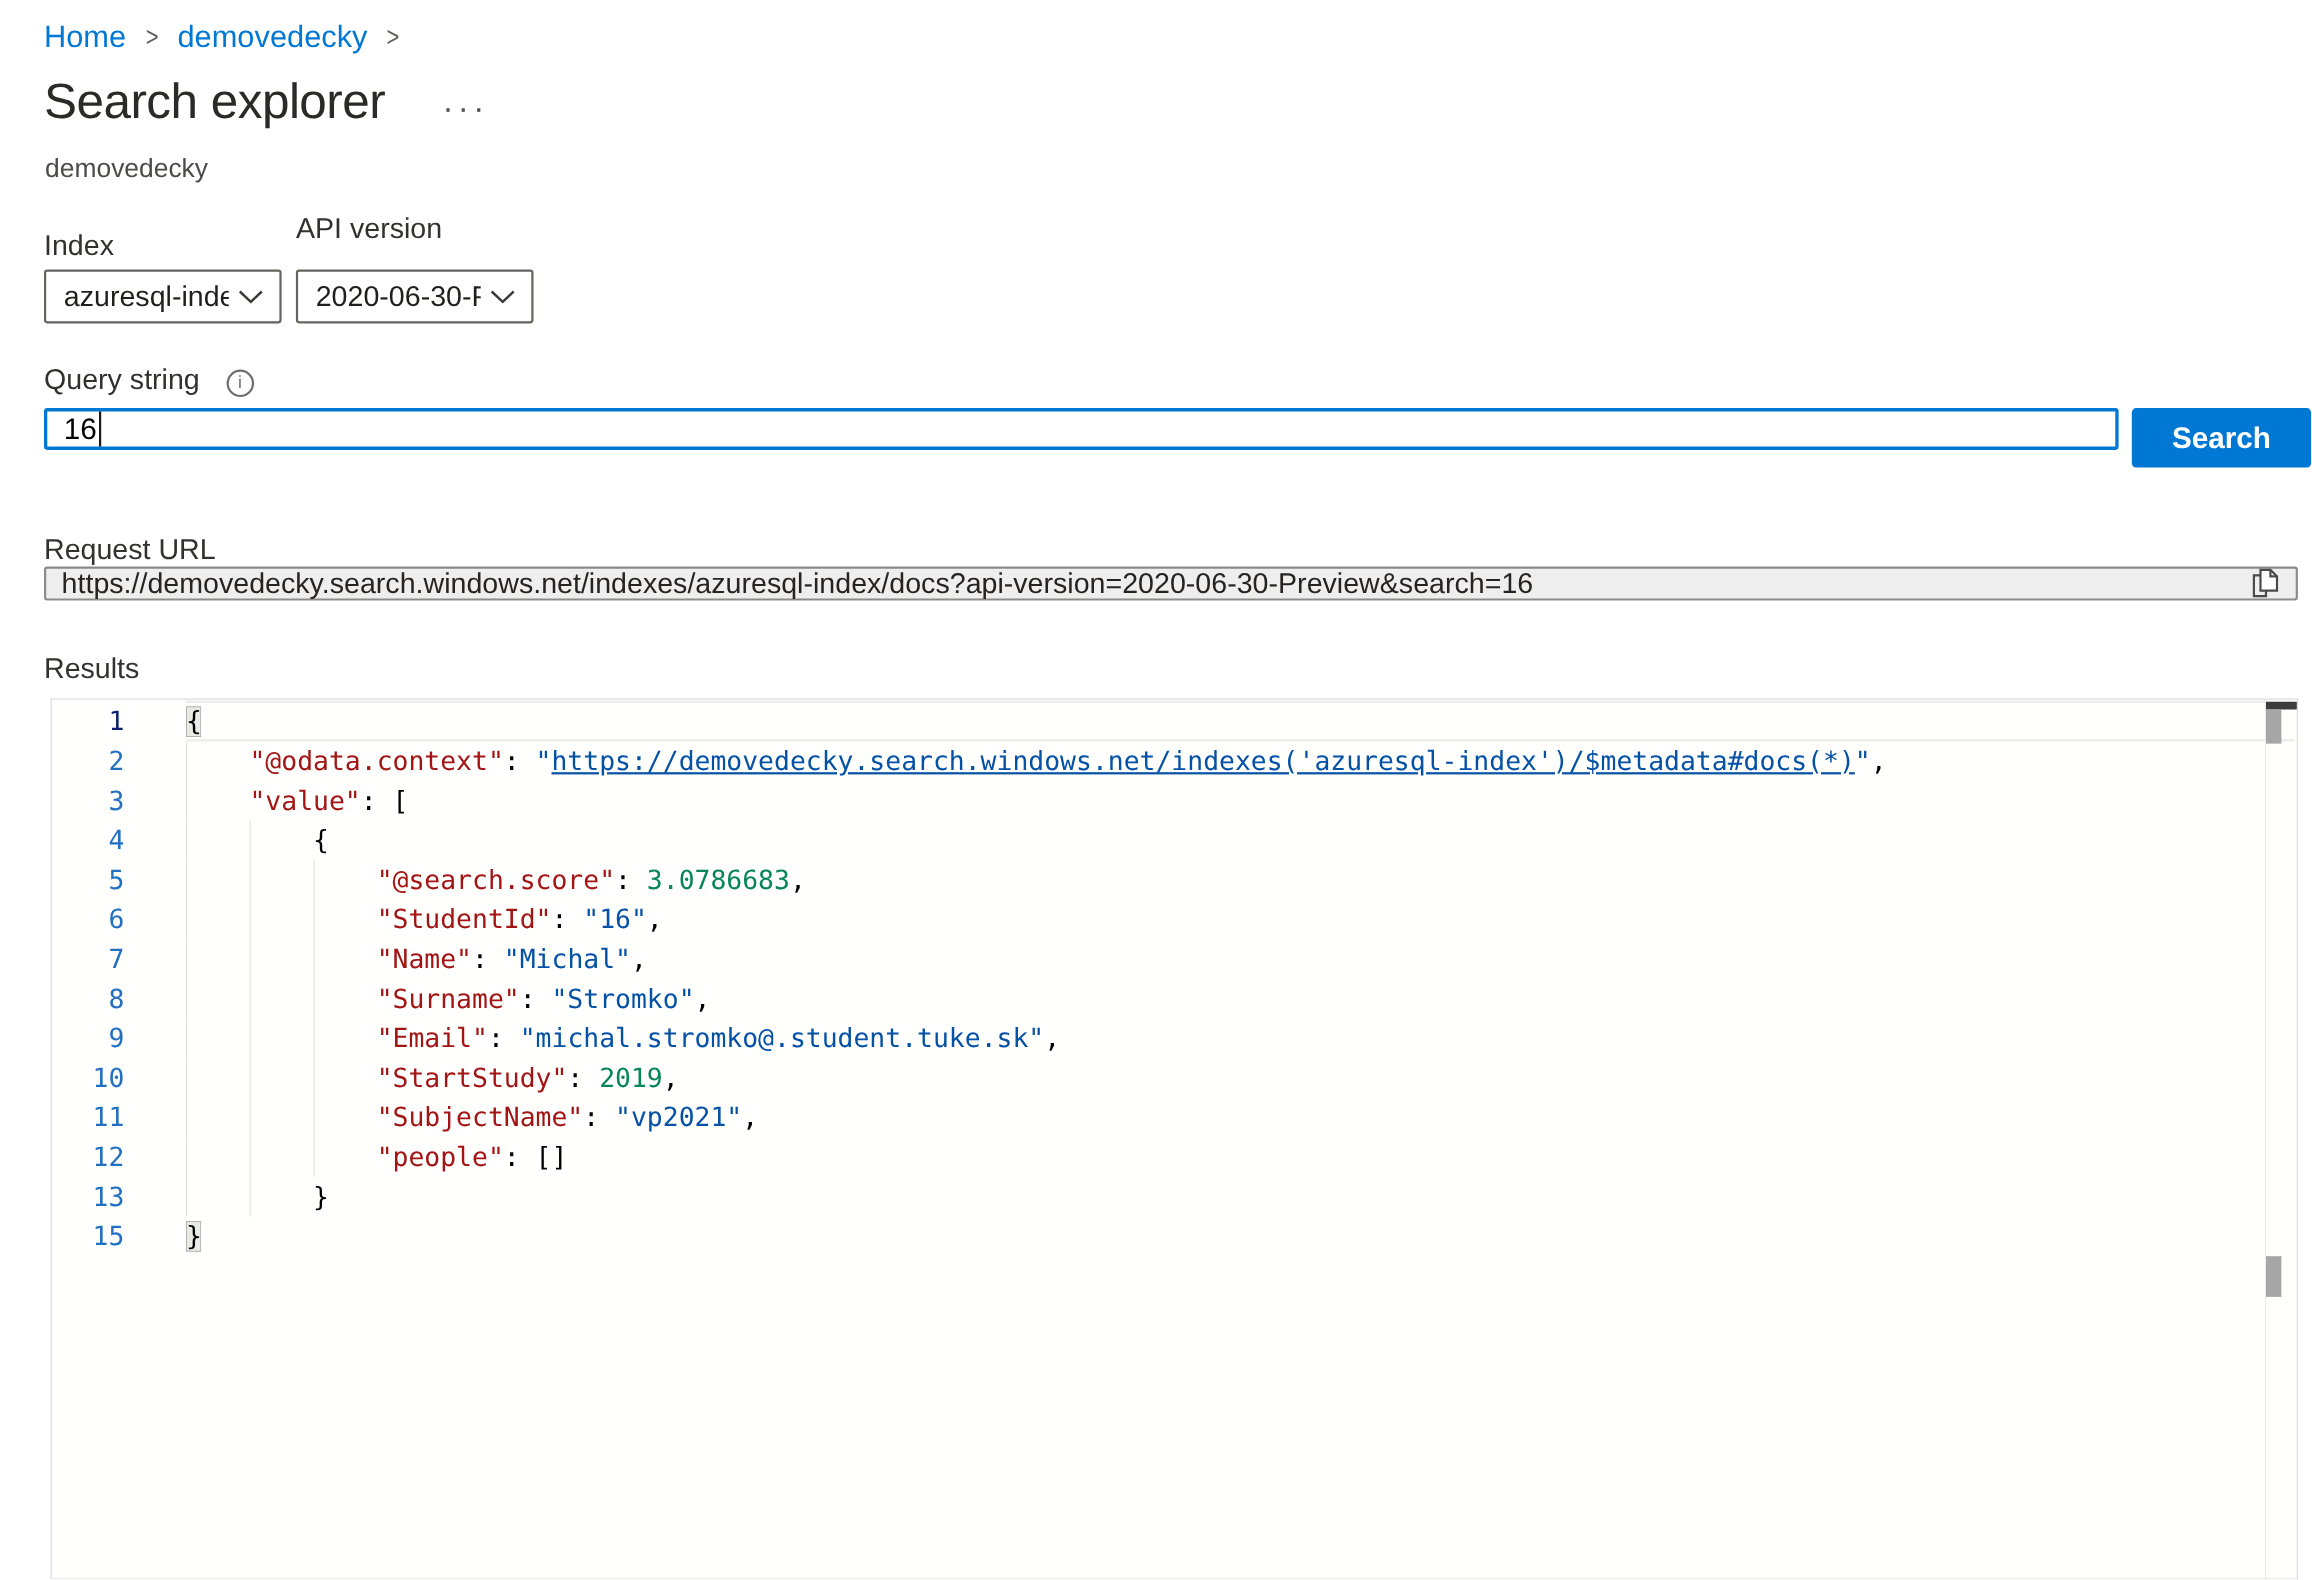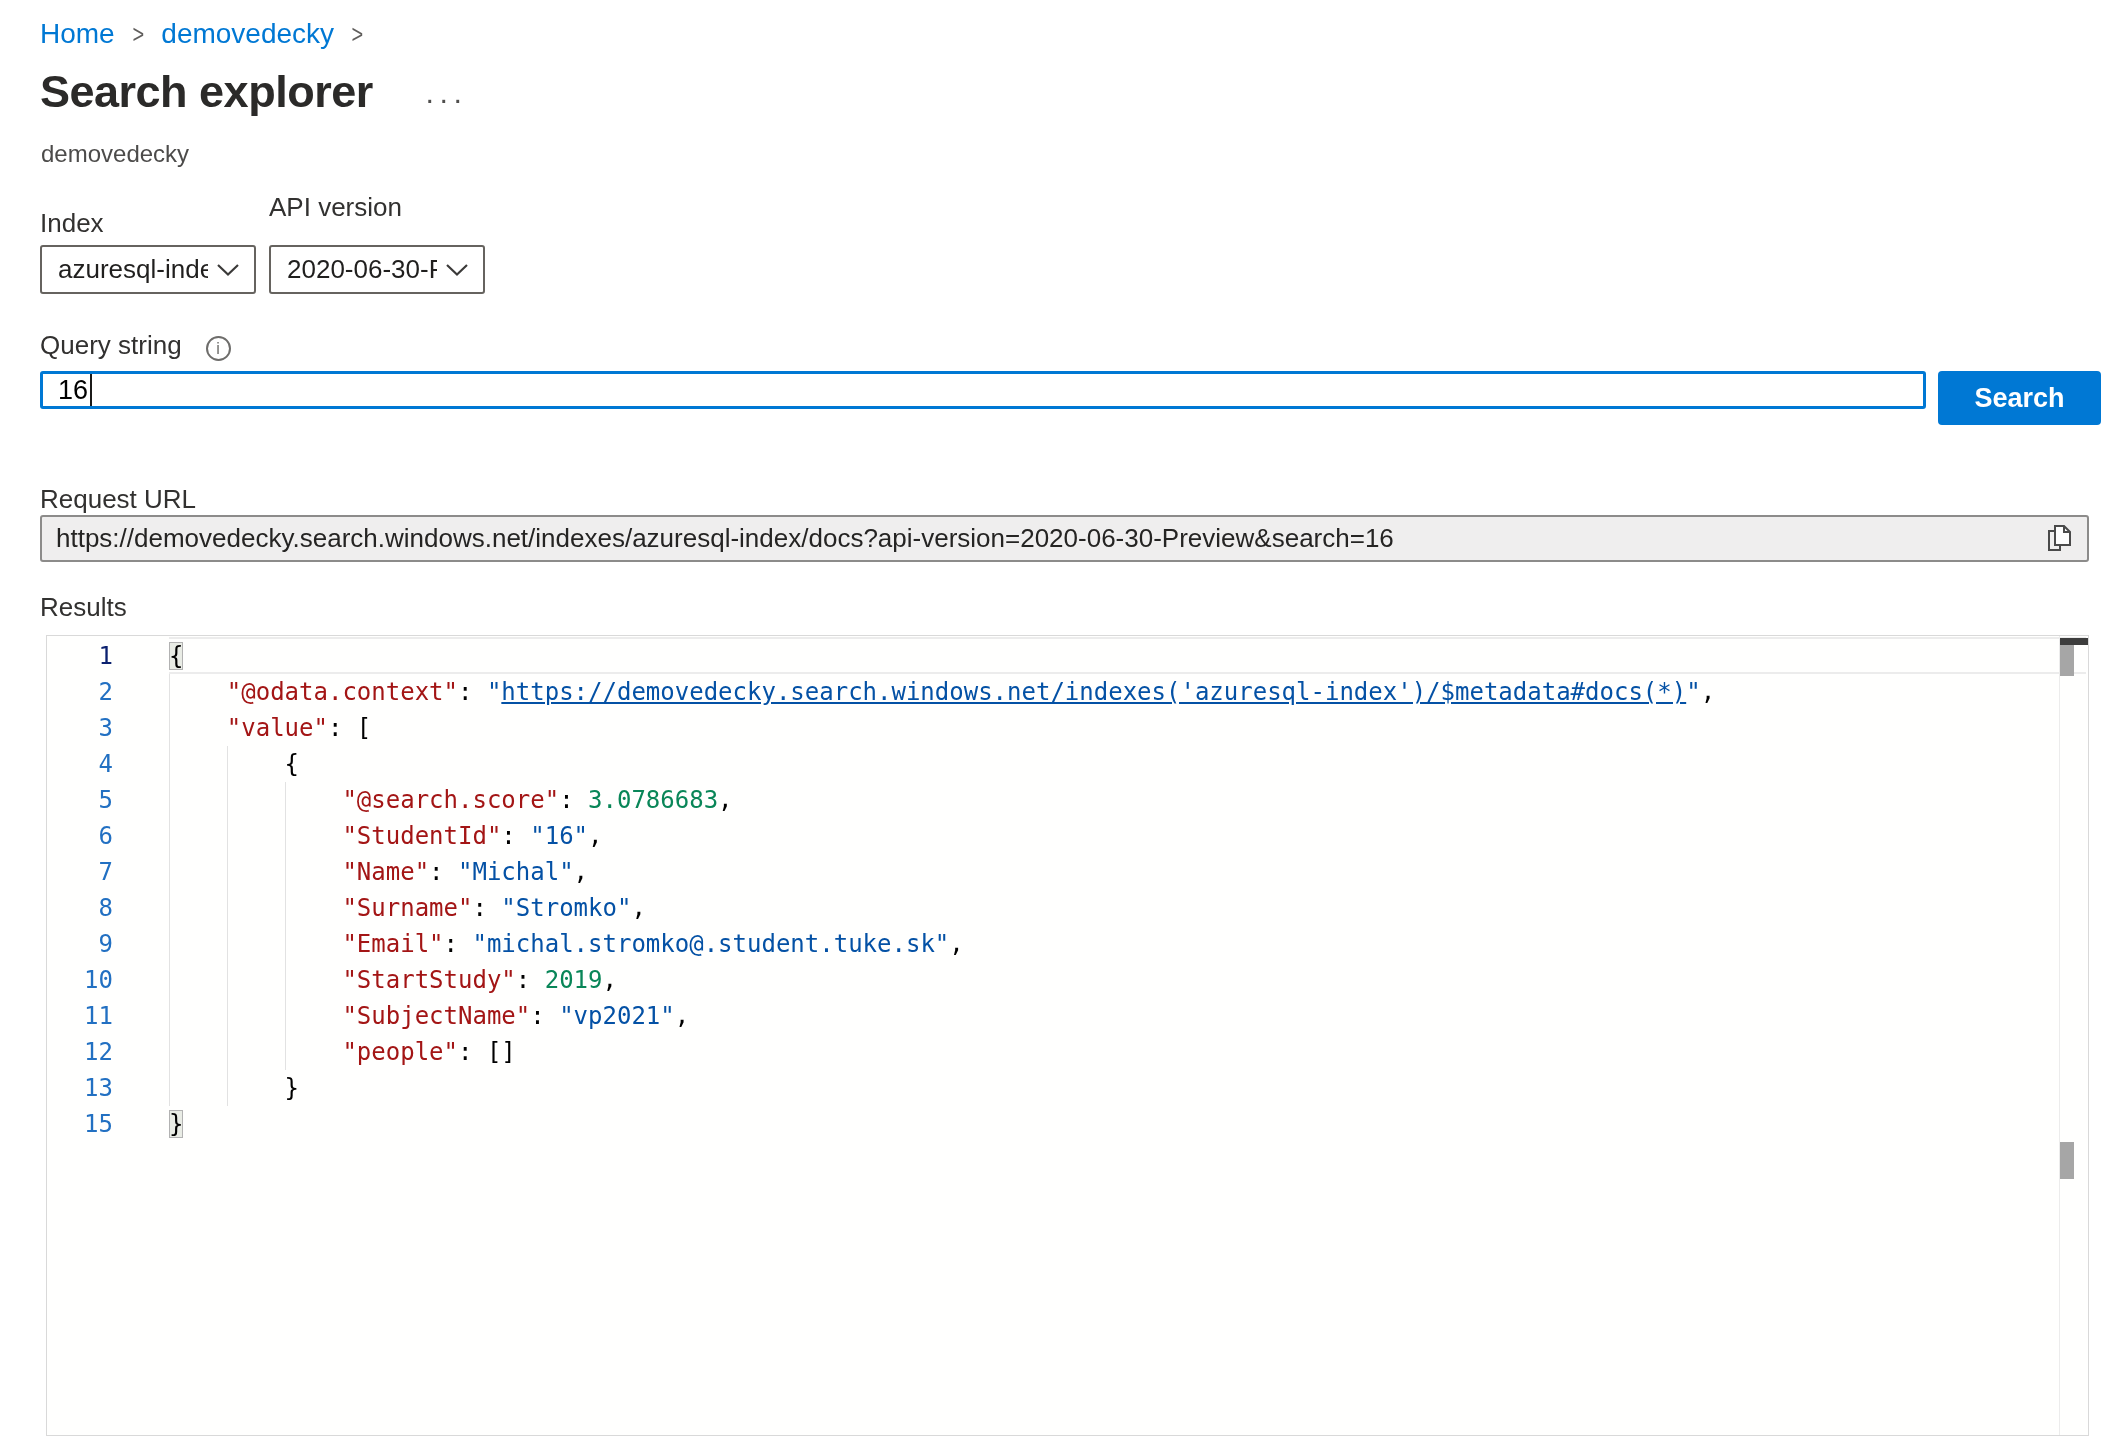--- a/index.html
+++ b/index.html
@@ -15,21 +15,21 @@
   body{font-family:"Liberation Sans",sans-serif;color:#323130;}
   #app{position:relative;width:2102px;height:1436px;background:#ffffff;overflow:hidden;}
 
   
   .breadcrumb{position:absolute;left:40px;top:18px;font-size:28px;display:flex;align-items:center;}
   .crumb{color:var(--accent);text-decoration:none;cursor:pointer;}
   .crumb-sep{color:#605e5c;font-size:25px;margin:0 16px;transform:scaleX(.8);display:inline-block;}
 
   
   .title-row{position:absolute;left:40px;top:66px;display:flex;align-items:center;}
-  .page-title{font-size:45px;font-weight:700;color:#2b2a29;letter-spacing:-.5px;}
+  .page-title{font-size:45px;font-weight:400;color:#2b2a29;letter-spacing:-.5px;}
   .more-dots{margin-left:52px;margin-top:14px;color:#4f4e4d;font-size:30px;letter-spacing:4px;cursor:pointer;}
   .subtitle{position:absolute;left:41px;top:140px;font-size:24px;color:#4c4b4a;}
 
   .field-label{position:absolute;font-size:26px;color:#323130;}
 
   
   .dropdown{position:absolute;top:245px;height:49px;width:216px;border:2px solid #66635f;border-radius:3px;
     background:#fff;display:flex;align-items:center;padding:0 14px 0 16px;font-size:26px;color:#201f1e;cursor:pointer;}
   .dropdown .dd-text{flex:1;white-space:nowrap;overflow:hidden;}
   .dd-chevron{flex:none;margin-left:8px;display:flex;}
@@ -38,21 +38,21 @@
   .qlabel-row{position:absolute;left:40px;top:330px;display:flex;align-items:flex-end;}
   .info-icon{display:inline-flex;align-items:center;justify-content:center;width:25px;height:25px;margin-left:24px;
     border:2px solid #6e6d6b;border-radius:50%;color:#6e6d6b;font-size:16px;font-style:normal;cursor:default;}
   .query-input{position:absolute;left:40px;top:371px;width:1886px;height:38px;border:3px solid var(--accent);
     border-radius:3px;background:#fff;display:flex;align-items:center;padding-left:15px;font-size:27px;color:#000;}
   .caret{display:inline-block;width:2px;height:32px;background:#1b1a19;margin-left:2px;}
   .search-button{position:absolute;left:1938px;top:371px;width:163px;height:54px;background:var(--accent);
     border:none;border-radius:4px;color:#fff;font-size:27px;font-weight:700;font-family:"Liberation Sans",sans-serif;cursor:pointer;}
 
   
-  .url-bar{position:absolute;left:40px;top:515px;width:2049px;height:47px;background:#efeeee;
+  .url-bar{position:absolute;left:40px;top:515px;width:2049px;height:31px;background:#efeeee;
     border:2px solid #8c8b8a;border-radius:3px;display:flex;align-items:center;padding:0 14px;}
   .url-text{flex:1;font-size:26px;color:#252423;white-space:nowrap;overflow:hidden;}
   .copy-btn{flex:none;background:none;border:none;cursor:pointer;display:flex;padding:0;margin-left:10px;}
 
   
   .editor{position:absolute;left:46px;top:635px;width:2043px;height:801px;background:#fffffe;
     border:1px solid #d9d9d9;overflow:hidden;font-family:"DejaVu Sans Mono",monospace;font-size:24px;}
   .rows{position:relative;padding-top:2px;}
   .current-line{position:absolute;left:122px;right:2px;top:1px;height:37px;
     border-top:2px solid #ececec;border-bottom:2px solid #ececec;pointer-events:none;}

